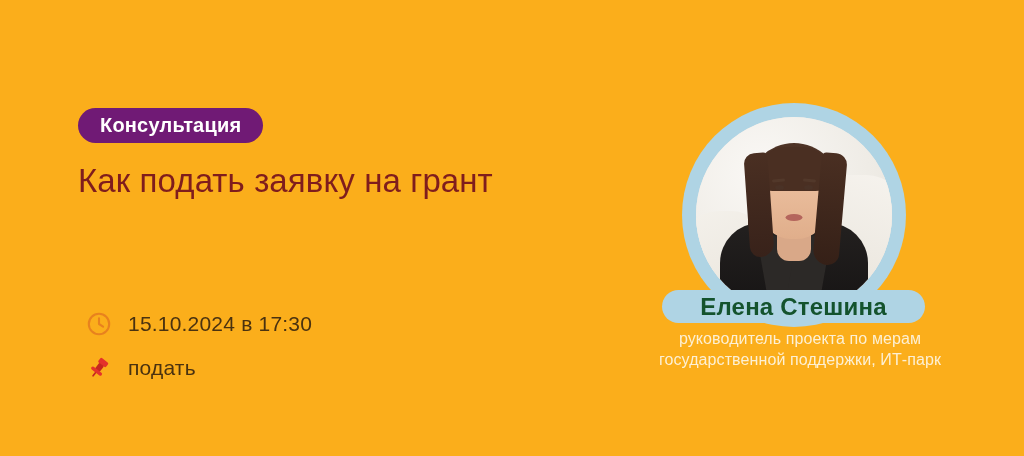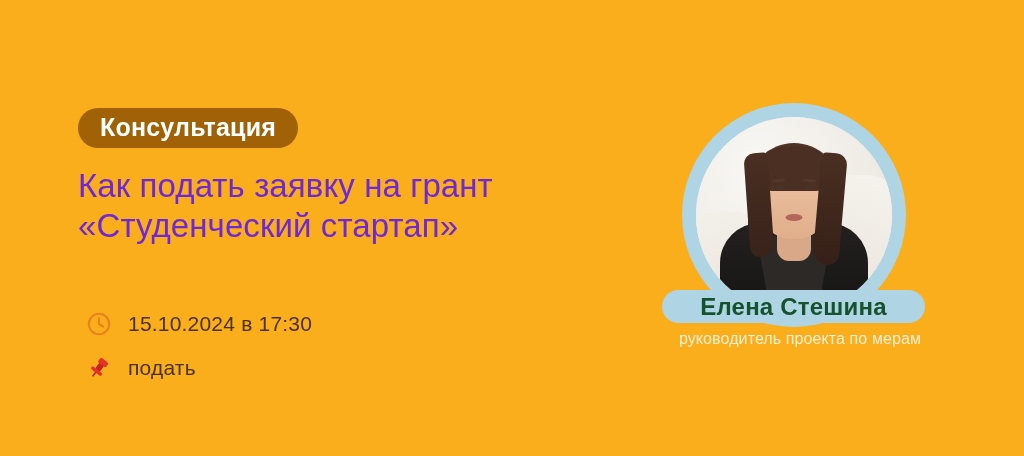--- a/index.html
+++ b/index.html
@@ -30,34 +30,34 @@
 
   #left-column {
     position:absolute;
     left:78px;
     top:108px;
     width:540px;
   }
 
   #category-badge {
     display:inline-block;
-    background:#a16207;
+    background:#701a75;
     color:#FFFFFF;
     border-radius:999px;
     padding:7px 22px 8px 22px;
-    font-size:25px;
+    font-size:20px;
     font-weight:bold;
     letter-spacing:0.2px;
     line-height:1;
     white-space:nowrap;
   }
 
   #event-title {
     margin-top:18px;
-    color:#6d28d9;
+    color:#7f1d1d;
     font-size:33px;
     font-weight:500;
     line-height:1.22;
     letter-spacing:0.1px;
     white-space:nowrap;
   }
   #event-title .title-line { display:block; }
 
   #event-meta {
     position:absolute;
@@ -289,21 +289,20 @@
 <body>
 
 <div id="banner">
 
   <div id="left-column">
 
     <div id="category-badge">Консультация</div>
 
     <div id="event-title">
       <span class="title-line">Как подать заявку на грант</span>
-      <span class="title-line">«Студенческий стартап»</span>
     </div>
   </div>
 
   <div id="event-meta">
 
     <div class="meta-row">
       <span class="meta-icon">
         <svg width="26" height="26" viewBox="0 0 26 26" aria-hidden="true">
           <circle cx="13" cy="13" r="10.2" fill="none" stroke="#E8821E" stroke-width="2.1"></circle>
           <path d="M13 7.2 V13 L17.1 15.6" fill="none" stroke="#E8821E" stroke-width="2.1" stroke-linecap="round" stroke-linejoin="round"></path>
@@ -349,16 +348,17 @@
         <div class="ph-eye l"></div>
         <div class="ph-eye r"></div>
         <div class="ph-lips"></div>
       </div>
     </div>
 
     <div id="speaker-name-badge">Елена Стешина</div>
 
     <div id="speaker-role">
       <span class="role-line">руководитель проекта по мерам</span>
+      <span class="role-line">государственной поддержки, ИТ-парк</span>
     </div>
   </div>
 
 </div>
 
 </body></html>

